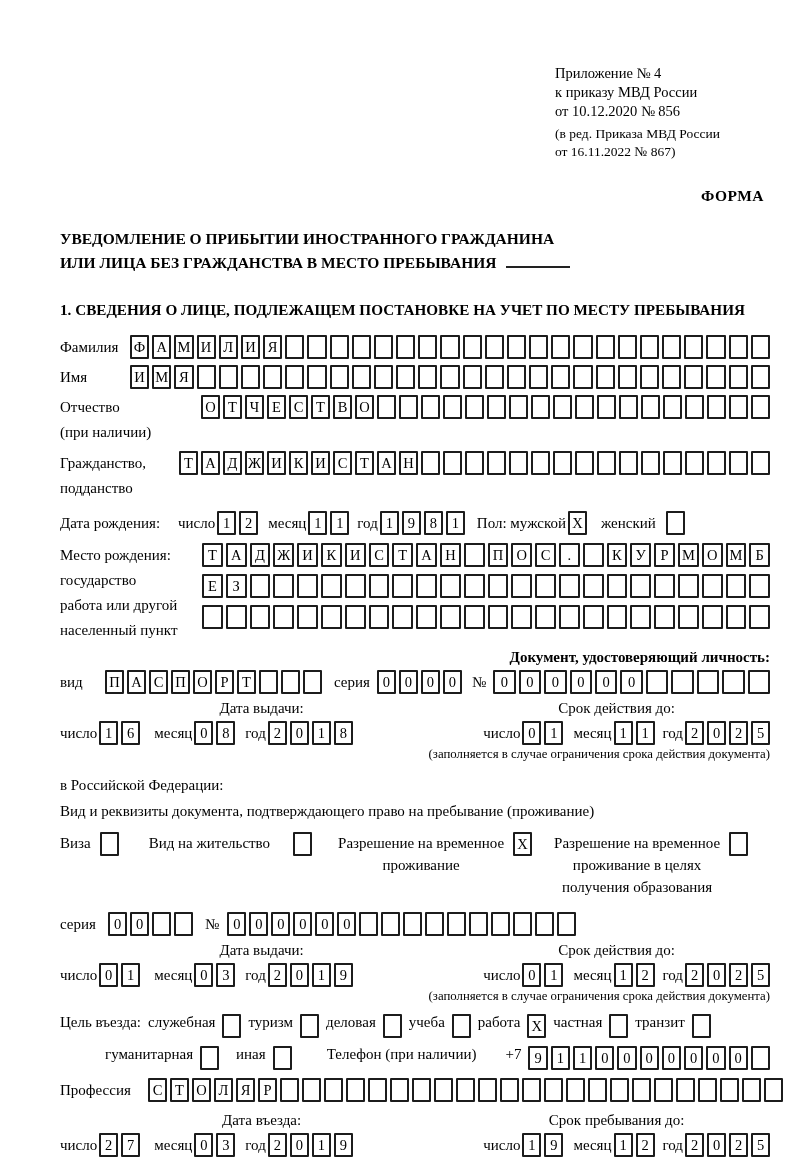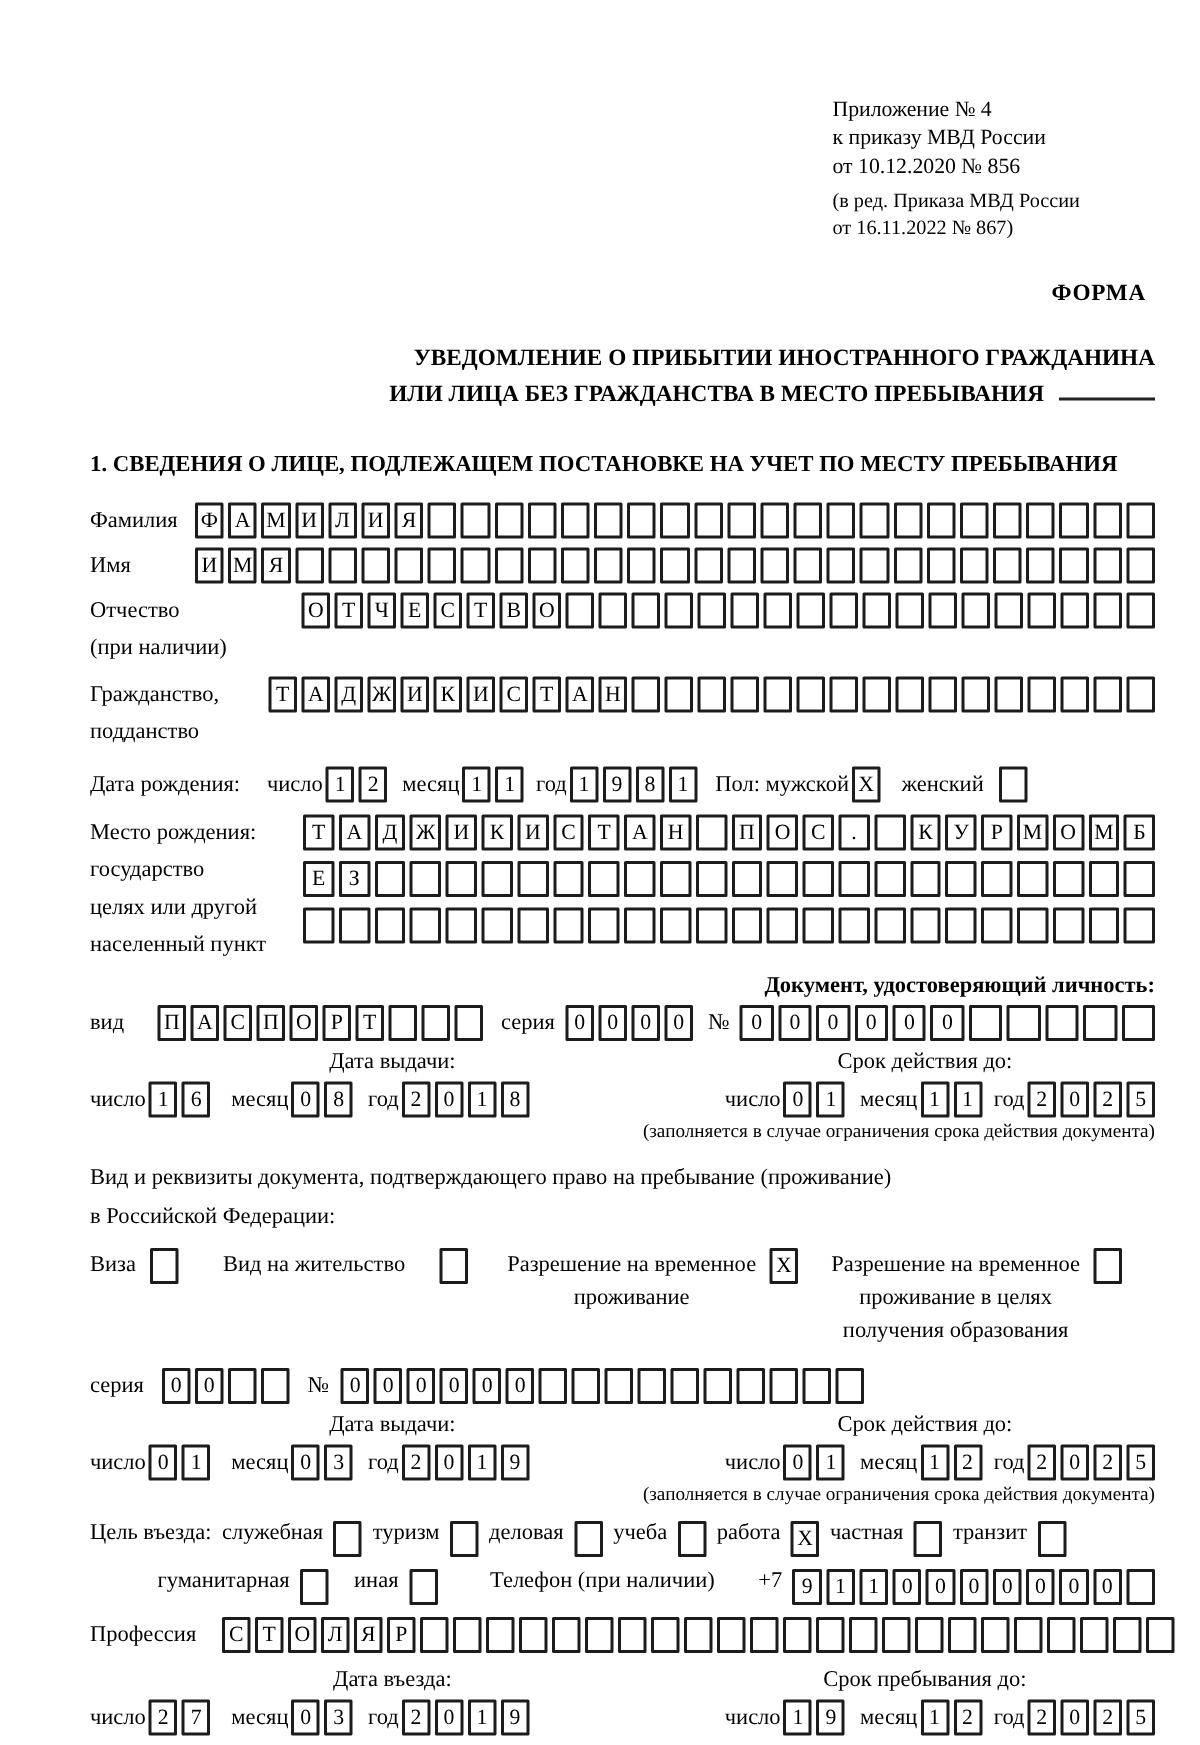--- a/index.html
+++ b/index.html
@@ -4,21 +4,21 @@
 <style>
   html,body{margin:0;padding:0;background:#fff;}
   body{width:800px;height:1163px;overflow:hidden;color:#000;
        font-family:"Liberation Serif","DejaVu Serif",serif;font-size:15px;}
   .page{padding:28px 30px 0 60px;width:710px;position:relative;margin-top:36px;}
 
   .hdr{margin-left:auto;width:215px;line-height:19px;font-size:14.5px;}
   .hdr .note{margin-top:4px;font-size:13.5px;line-height:18px;}
   .forma{text-align:right;font-weight:bold;margin:26px 6px 0 0;font-size:15.5px;letter-spacing:.5px;}
 
-  .title{text-align:right;font-weight:bold;font-size:15.5px;line-height:24px;margin-top:22px;}
+  .title{text-align:left;font-weight:bold;font-size:15.5px;line-height:24px;margin-top:22px;}
   .blank-line{display:inline-block;width:64px;border-bottom:2px solid #222;height:14px;margin-left:10px;}
 
   .sect{font-weight:bold;font-size:15.2px;margin:26px 0 16px 0;}
 
   .frow{display:flex;align-items:center;margin-bottom:6px;}
   .frow.top{align-items:flex-start;}
   .lbl{flex:none;line-height:19px;}
   .lbl2{line-height:25px;}
   .cells{display:flex;gap:3px;}
   .cells.grow{flex:1;}
@@ -238,21 +238,21 @@
       <span class="cells cbox" style="margin-left:8px">
           <span class="cell"></span>
         </span>
     </span>
   </div>
 
   <div class="frow top" style="margin-top:8px">
     <span class="lbl lbl2" style="width:142px">
       <span>Место рождения:</span><br>
       <span>государство</span><br>
-      <span>целях или другой</span><br>
+      <span>работа или другой</span><br>
       <span>населенный пункт</span>
     </span>
     <span style="flex:1">
       <span class="cells grow" style="margin-bottom:7px">
           <span class="cell">Т</span>
           <span class="cell">А</span>
           <span class="cell">Д</span>
           <span class="cell">Ж</span>
           <span class="cell">И</span>
           <span class="cell">К</span>
@@ -409,22 +409,22 @@
             <span class="cell">2</span>
             <span class="cell">0</span>
             <span class="cell">2</span>
             <span class="cell">5</span>
           </span>
       </div>
     </div>
   </div>
   <div class="smallnote">(заполняется в случае ограничения срока действия документа)</div>
 
+  <div class="introline">в Российской Федерации:</div>
   <div class="introline">Вид и реквизиты документа, подтверждающего право на пребывание (проживание)</div>
-  <div class="introline">в Российской Федерации:</div>
 
   <div class="optrow">
     <span class="opt">
       <span class="txt">Виза</span>
       <span class="cells cbox">
           <span class="cell"></span>
         </span>
     </span>
     <span class="opt" style="margin-left:30px">
       <span class="txt">Вид на жительство</span>

